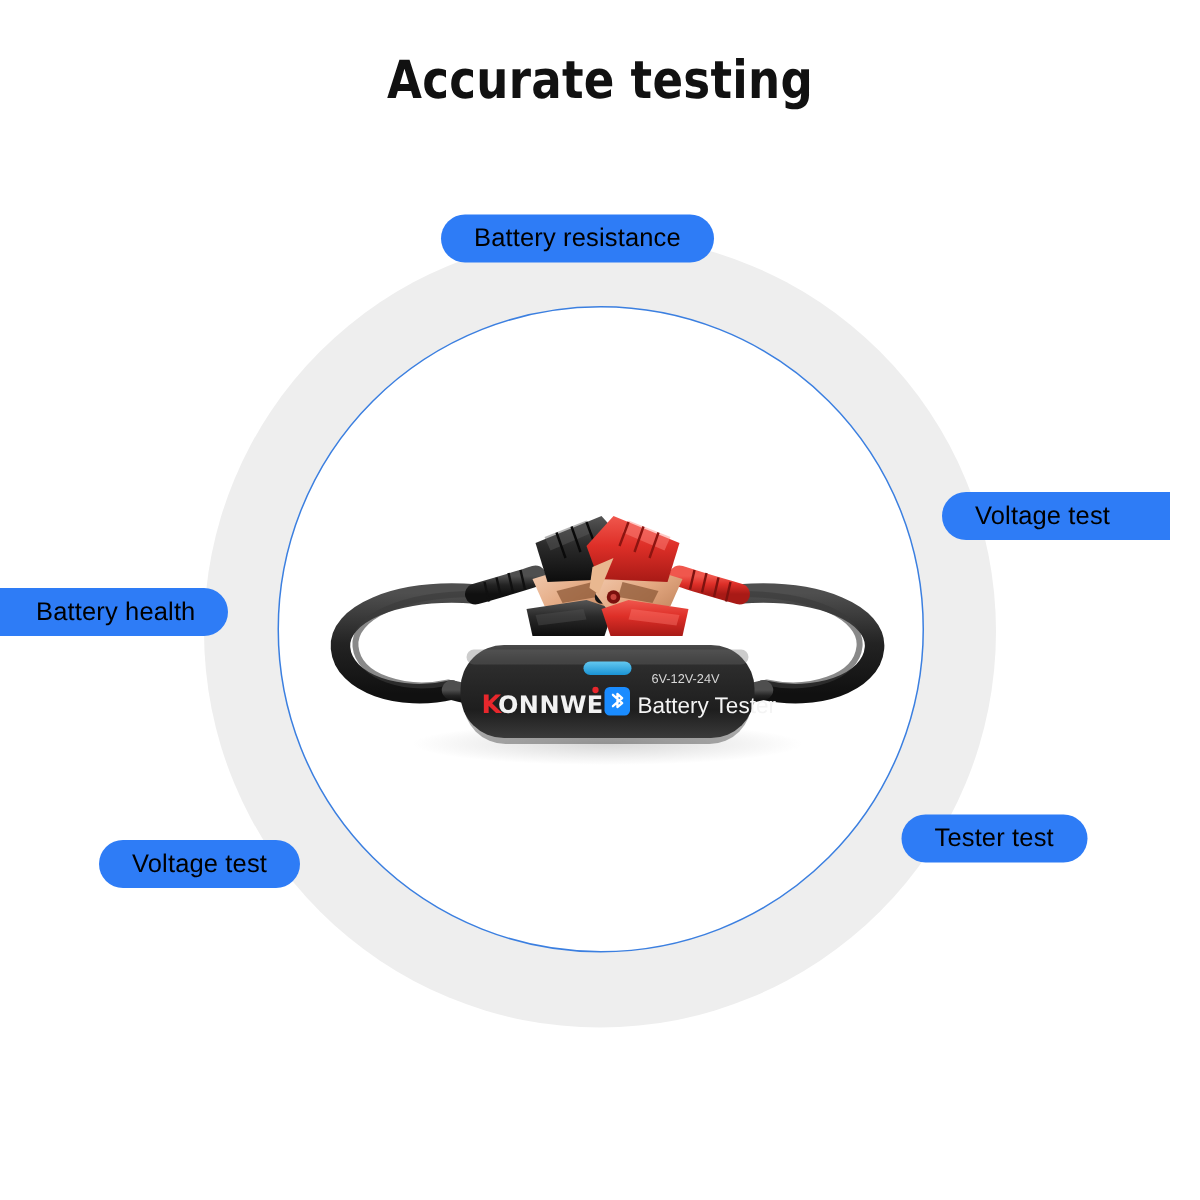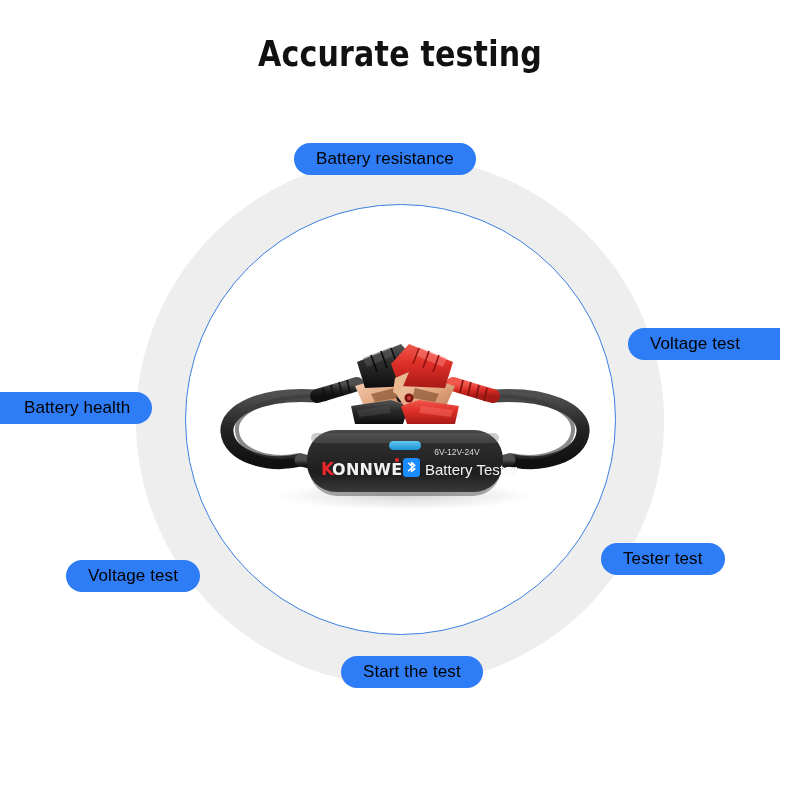--- a/index.html
+++ b/index.html
@@ -83,21 +83,20 @@
   <div class="title">Accurate testing</div>
 
   <div class="gray-circle"></div>
   <div class="blue-circle"></div>
 
   <div class="pill p-resistance">Battery resistance</div>
   <div class="pill p-test">Voltage test</div>
   <div class="pill p-health">Battery health</div>
   <div class="pill p-charging">Voltage test</div>
   <div class="pill p-voltage">Tester test</div>
-  <div class="pill p-start">Start the test</div>
 
   <div id="product">
     <svg viewBox="0 0 400 220" xmlns="http://www.w3.org/2000/svg">
       <defs>
         <linearGradient id="bodyGrad" x1="0" y1="0" x2="0" y2="1">
           <stop offset="0%" stop-color="#4a4a4a"></stop>
           <stop offset="18%" stop-color="#2e2e2e"></stop>
           <stop offset="70%" stop-color="#1e1e1e"></stop>
           <stop offset="100%" stop-color="#3a3a3a"></stop>
         </linearGradient>

